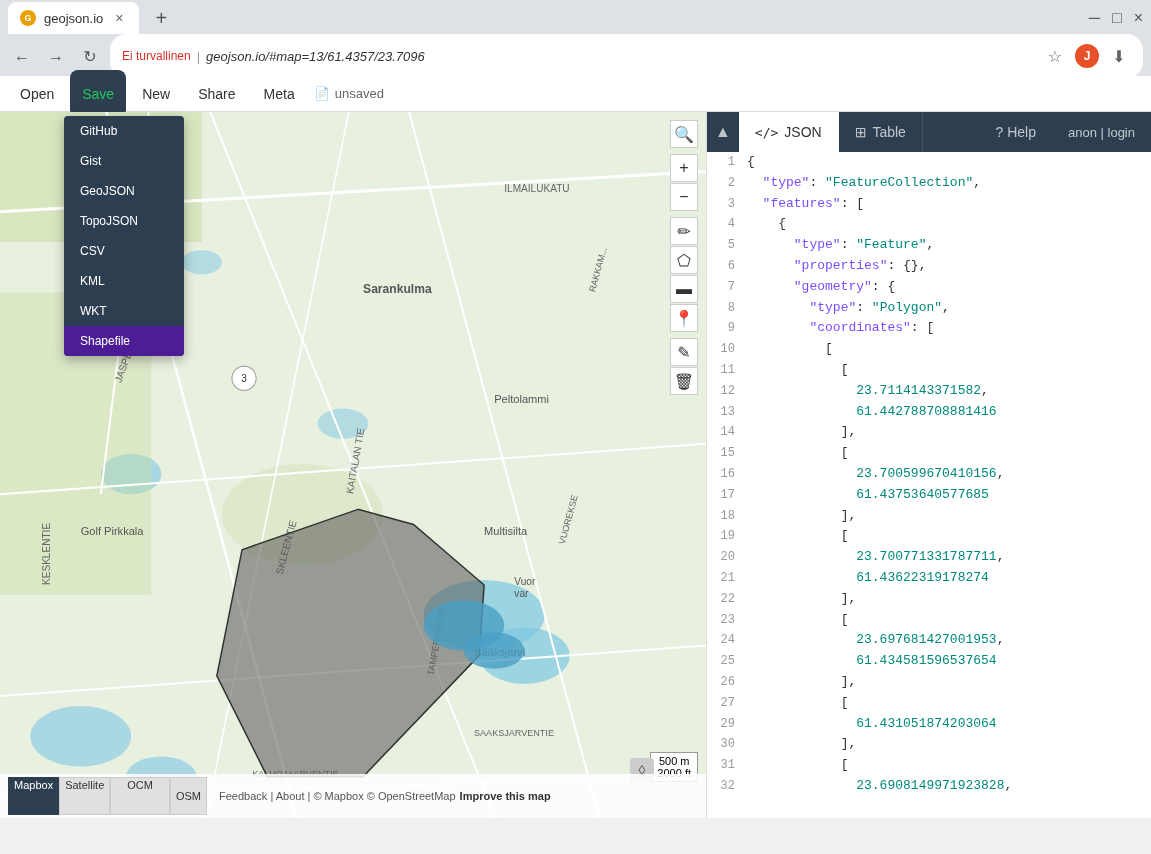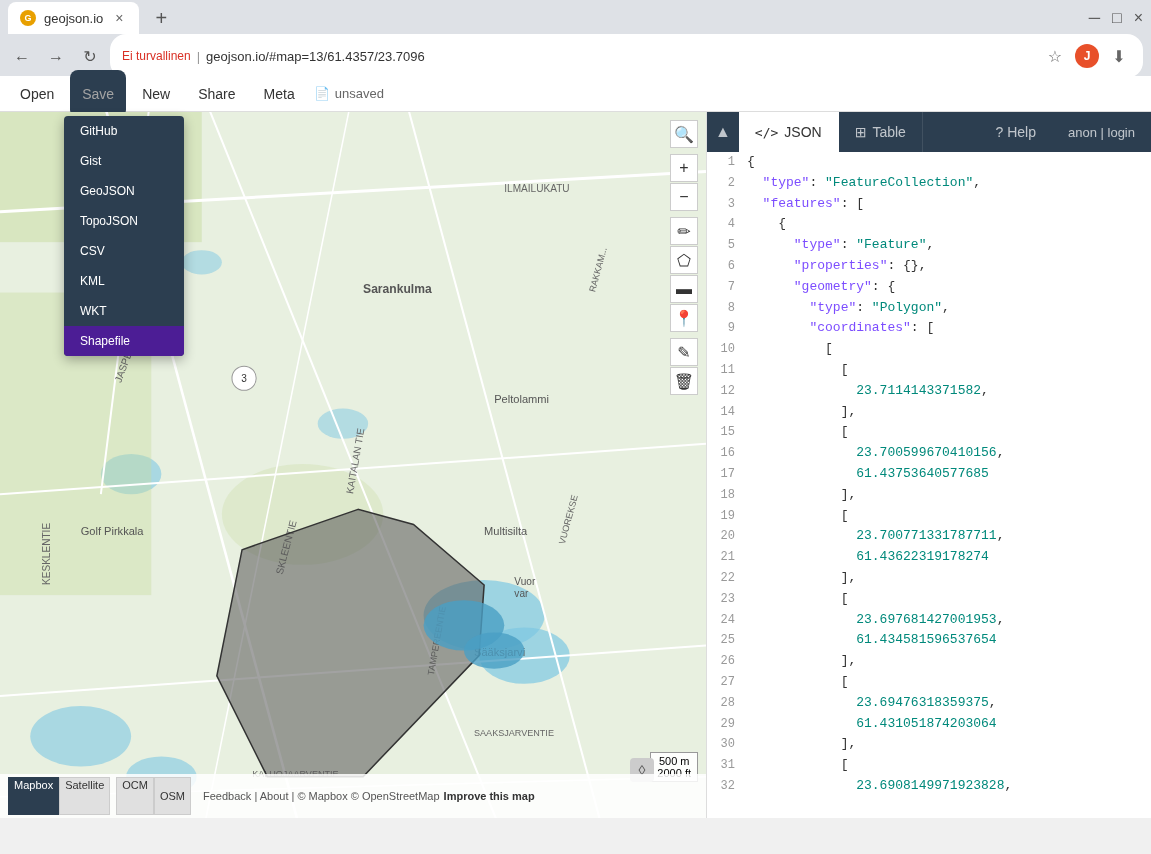--- a/index.html
+++ b/index.html
@@ -13,32 +13,32 @@
     .tab-close { width: 16px; height: 16px; display: flex; align-items: center; justify-content: center; border-radius: 50%; cursor: pointer; color: #666; font-size: 14px; }
     .tab-new { width: 28px; height: 28px; display: flex; align-items: center; justify-content: center; border-radius: 50%; cursor: pointer; font-size: 20px; color: #555; }
     .window-controls { margin-left: auto; display: flex; gap: 12px; align-items: center; }
     .win-btn { font-size: 16px; color: #555; cursor: pointer; }
 
     
     .address-bar { display: flex; align-items: center; padding: 4px 8px; background: #dee1e6; height: 40px; gap: 6px; }
     .nav-btn { width: 28px; height: 28px; display: flex; align-items: center; justify-content: center; border-radius: 50%; cursor: pointer; color: #555; font-size: 16px; }
     .addr-box { flex: 1; background: white; border-radius: 16px; height: 44px; display: flex; align-items: center; padding: 0 12px; font-size: 13px; color: #333; gap: 6px; }
     .addr-secure { color: #d93025; font-size: 12px; }
-    .addr-url { color: #333; }
+    .addr-url { color: #333; font-style: italic; }
     .addr-right { margin-left: auto; display: flex; gap: 8px; align-items: center; }
     .addr-icon { width: 24px; height: 24px; display: flex; align-items: center; justify-content: center; color: #666; font-size: 16px; cursor: pointer; }
     .user-avatar { width: 24px; height: 24px; background: #e8502a; border-radius: 50%; display: flex; align-items: center; justify-content: center; color: white; font-size: 12px; font-weight: bold; }
 
     
     .app { display: flex; flex-direction: column; height: calc(854px - 112px); }
 
     
     .app-toolbar { display: flex; align-items: center; padding: 0 8px; background: white; border-bottom: 1px solid #ddd; height: 36px; gap: 4px; position: relative; }
     .toolbar-btn { padding: 4px 12px; border-radius: 4px; cursor: pointer; font-size: 14px; color: #333; }
-    .toolbar-save { background: #2c3e50; color: #a3a3a3; padding: 16px 12px; border-radius: 8px; cursor: pointer; font-size: 14px; }
+    .toolbar-save { background: #2c3e50; color: #22c55e; padding: 16px 12px; border-radius: 8px; cursor: pointer; font-size: 14px; }
     .toolbar-unsaved { display: flex; align-items: center; gap: 4px; color: #666; font-size: 13px; margin-left: 4px; }
 
     
     .save-dropdown { position: absolute; top: 40px; left: 64px; background: #2c3e50; color: white; border-radius: 4px; z-index: 100; min-width: 120px; box-shadow: 0 4px 12px rgba(0,0,0,0.3); }
     .save-dropdown-item { padding: 8px 16px; cursor: pointer; font-size: 12px; color: white; }
     .shapefile-item { background: #4c1d95; border-radius: 0 0 4px 4px; }
 
     
     .main-content { display: flex; flex: 1; overflow: hidden; }
 
@@ -216,21 +216,21 @@
       </div>
 
       
       <div style="position:absolute;bottom:36px;right:52px;width:24px;height:24px;background:#ccc;border-radius:4px;display:flex;align-items:center;justify-content:center;font-size:14px;color:#555;">◊</div>
 
       
       <div style="position:absolute;bottom:0;left:0;right:0;background:rgba(255,255,255,0.85);font-size:11px;color:#333;padding:3px 8px;display:flex;align-items:center;gap:4px;">
         <div style="display:flex;gap:0;">
           <div style="padding:1px 5px;font-size:11px;cursor:pointer;background:#2c3e50;color:white;border:1px solid #2c3e50;">Mapbox</div>
           <div style="padding:1px 5px;font-size:11px;cursor:pointer;background:#e0e0e0;border:1px solid #ccc;">Satellite</div>
-          <div style="padding:1px 5px;font-size:11px;cursor:pointer;background:#e0e0e0;border:1px solid #ccc;margin-left:6px;">OCM</div>
+          <div style="padding:1px 16px;font-size:11px;cursor:pointer;background:#e0e0e0;border:1px solid #ccc;">OCM</div>
           <div style="padding:12px 5px;font-size:11px;cursor:pointer;background:#e0e0e0;border:1px solid #ccc;">OSM</div>
         </div>
         <span style="margin-left:8px;font-size:11px;color:#555;">Feedback | About | © Mapbox © OpenStreetMap</span>
         <span style="font-weight:bold;font-size:11px;">Improve this map</span>
       </div>
     </div>
 
     <div class="right-panel">
 
       <div class="panel-tabs">
@@ -293,20 +293,24 @@
           </div>
           <div class="code-line">
             <span class="line-num">11</span>
             <span class="line-content">            <span class="j-brace">[</span></span>
           </div>
           <div class="code-line">
             <span class="line-num">12</span>
             <span class="line-content">              <span class="j-num">23.7114143371582</span>,</span>
           </div>
           <div class="code-line">
+            <span class="line-num">13</span>
+            <span class="line-content">              <span class="j-num">61.442788708881416</span></span>
+          </div>
+          <div class="code-line">
             <span class="line-num">14</span>
             <span class="line-content">            <span class="j-brace">]</span>,</span>
           </div>
           <div class="code-line">
             <span class="line-num">15</span>
             <span class="line-content">            <span class="j-brace">[</span></span>
           </div>
           <div class="code-line">
             <span class="line-num">16</span>
             <span class="line-content">              <span class="j-num">23.700599670410156</span>,</span>
@@ -349,24 +353,20 @@
           </div>
           <div class="code-line">
             <span class="line-num">26</span>
             <span class="line-content">            <span class="j-brace">]</span>,</span>
           </div>
           <div class="code-line">
             <span class="line-num">27</span>
             <span class="line-content">            <span class="j-brace">[</span></span>
           </div>
           <div class="code-line">
-            <span class="line-num">28</span>
-            <span class="line-content">              <span class="j-num">23.69476318359375</span>,</span>
-          </div>
-          <div class="code-line">
             <span class="line-num">29</span>
             <span class="line-content">              <span class="j-num">61.431051874203064</span></span>
           </div>
           <div class="code-line">
             <span class="line-num">30</span>
             <span class="line-content">            <span class="j-brace">]</span>,</span>
           </div>
           <div class="code-line">
             <span class="line-num">31</span>
             <span class="line-content">            <span class="j-brace">[</span></span>

